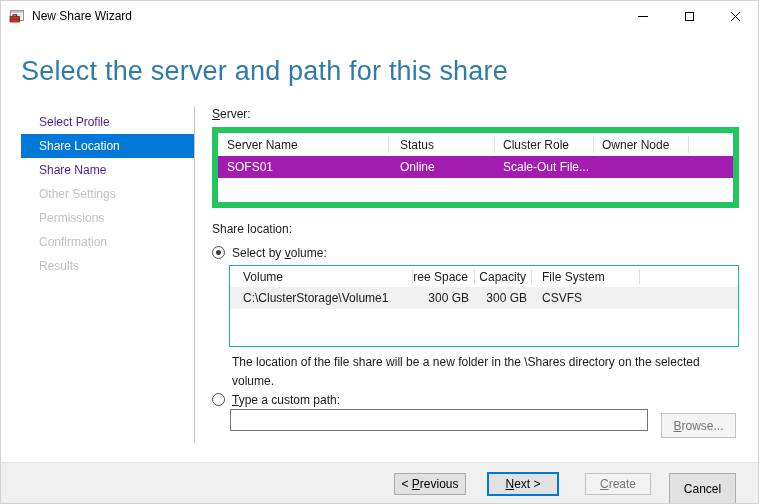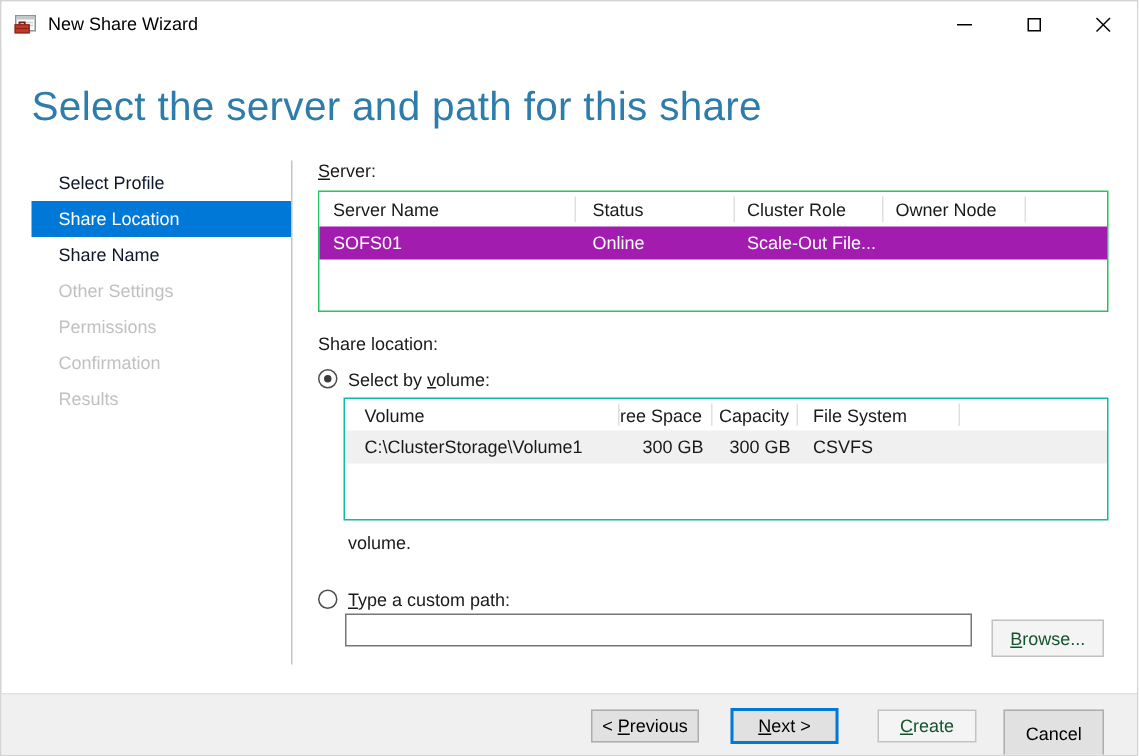--- a/index.html
+++ b/index.html
@@ -15,30 +15,30 @@
   .app-icon{position:absolute;left:8px;top:7px;width:16px;height:16px;}
   .win-title{position:absolute;left:31px;top:0;height:30px;line-height:30px;font-size:12px;color:#000;}
   .win-controls{position:absolute;right:0;top:0;height:30px;display:flex;}
   .win-btn{width:46px;height:30px;display:flex;align-items:center;justify-content:center;cursor:default;}
   .glyph-min{width:10px;height:1px;background:#000;}
   .glyph-max{width:9px;height:9px;border:1px solid #000;}
   
   .page-title{position:absolute;left:20px;top:55px;font-size:27px;font-weight:400;color:#2e7cab;letter-spacing:.2px;}
   
   .sidebar{position:absolute;left:20px;top:109px;width:173px;}
-  .side-item{height:24px;line-height:24px;padding-left:18px;color:#0f172a;white-space:nowrap;}
+  .side-item{height:24px;line-height:24px;padding-left:18px;color:#4c1d95;white-space:nowrap;}
   .side-item.active{background:#0078d7;color:#fff;}
   .side-item.disabled{color:#c1c1c1;}
   .v-divider{position:absolute;left:193px;top:106px;width:1px;height:336px;background:#c5c5c5;}
   
   .lbl{position:absolute;white-space:nowrap;color:#1a1a1a;}
   .ak{text-decoration:underline;}
   
   .tbl{position:absolute;background:#fff;display:flex;flex-direction:column;}
-  .server-tbl{left:211px;top:126px;width:527px;height:81px;border:1px solid #22c55e;}
+  .server-tbl{left:211px;top:126px;width:527px;height:81px;border:6px solid #22c55e;}
   .volume-tbl{left:228px;top:264px;width:510px;height:82px;border:1px solid #14b8a6;}
   .thead{display:flex;align-items:center;background:#fff;}
   .server-tbl .thead{height:23px;}
   .volume-tbl .thead{height:21px;}
   .th{height:70%;display:flex;align-items:center;white-space:nowrap;overflow:hidden;border-right:1px solid #e0e0e0;}
   .th.noborder{border-right:none;}
   .trow{display:flex;align-items:center;height:22px;white-space:nowrap;}
   .td{overflow:hidden;white-space:nowrap;}
   .sel-blue{background:#a21caf;color:#fff;}
   .sel-gray{background:#f0f0f0;color:#1a1a1a;}
@@ -52,21 +52,21 @@
   .c-vol{width:183px;padding-left:13px;}
   .c-free{width:62px;justify-content:flex-end;text-align:right;padding-right:6px;}
   .c-cap{width:57px;justify-content:flex-end;text-align:right;padding-right:5px;}
   .c-fs{width:108px;padding-left:10px;}
   
   .radio{position:absolute;width:13px;height:13px;border:1px solid #4d4d4d;border-radius:50%;background:#fff;}
   .radio .dot{position:absolute;left:3px;top:3px;width:5px;height:5px;border-radius:50%;background:#3b3b3b;}
   
   .txt-input{position:absolute;left:229px;top:408px;width:418px;height:22px;border:1px solid #767676;background:#fff;font:12px "Liberation Sans","DejaVu Sans",sans-serif;padding:0 4px;outline:none;}
   .btn{position:absolute;display:flex;align-items:center;justify-content:center;background:#e1e1e1;border:1px solid #adadad;font-size:12px;color:#000;white-space:nowrap;cursor:default;}
-  .btn.disabled{background:#f4f4f4;border-color:#bfc3c6;color:#14532d;}
+  .btn.disabled{background:#f4f4f4;border-color:#bfc3c6;color:#737373;}
   .btn-browse{left:660px;top:412px;width:75px;height:25px;}
   .btn-prev{left:393px;top:472px;width:72px;height:22px;}
   .btn-next{left:486px;top:471px;width:72px;height:24px;border:2px solid #0078d7;text-align:center;}
   .btn-create{left:584px;top:472px;width:66px;height:22px;}
   .btn-cancel{left:668px;top:472px;width:67px;height:32px;}
   
   .footer{position:absolute;left:0;right:0;top:461px;height:43px;background:#f0f0f0;border-top:1px solid #e2e2e2;}
   .desc{position:absolute;left:231px;top:352px;width:492px;line-height:19px;color:#1a1a1a;}
 </style>
 </head>
@@ -153,20 +153,21 @@
     <div class="trow sel-gray">
       <div class="td c-vol">C:\ClusterStorage\Volume1</div>
       <div class="td c-free">300 GB</div>
       <div class="td c-cap">300 GB</div>
       <div class="td c-fs">CSVFS</div>
       <div class="td c-rest"></div>
     </div>
   </div>
 
   <div class="desc">
+    <div>The location of the file share will be a new folder in the \Shares directory on the selected</div>
     <div>volume.</div>
   </div>
 
   <span class="radio" style="left:211px;top:392px;"><span></span></span>
   <div class="lbl" style="left:231px;top:392px;"><span class="ak">T</span><span>ype a custom path:</span></div>
 
   <input class="txt-input" type="text" value="" style="">
 
   <div class="btn btn-browse disabled">
       <span><span class="ak">B</span><span>rowse...</span></span>

